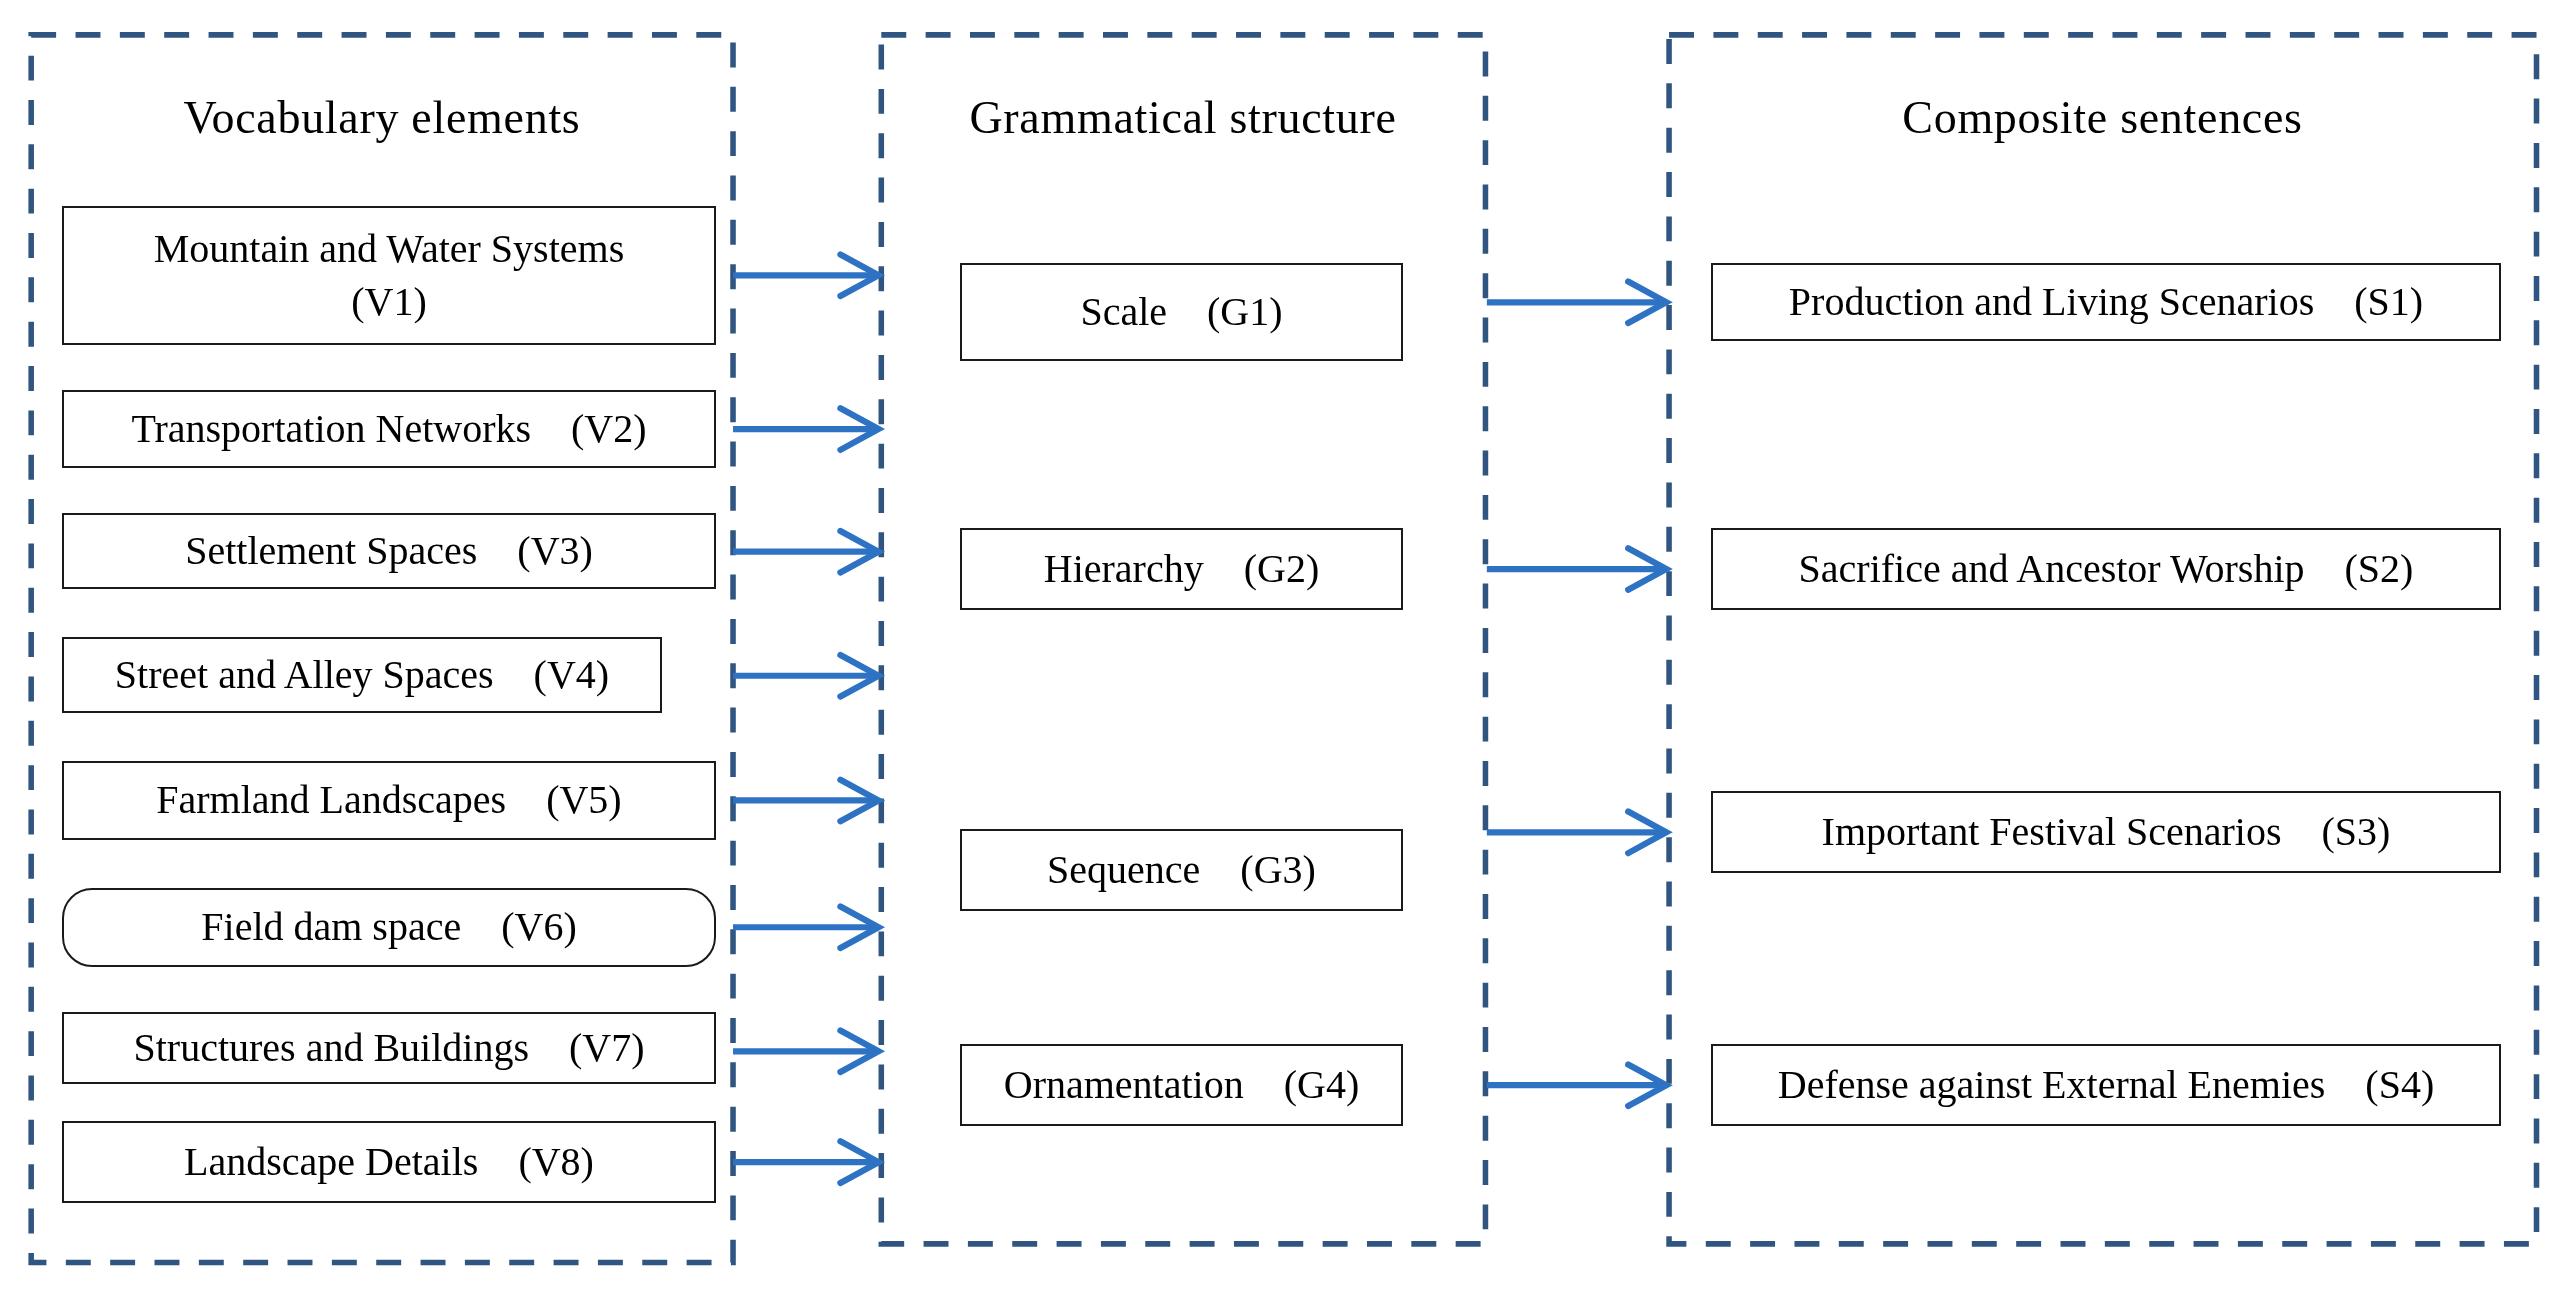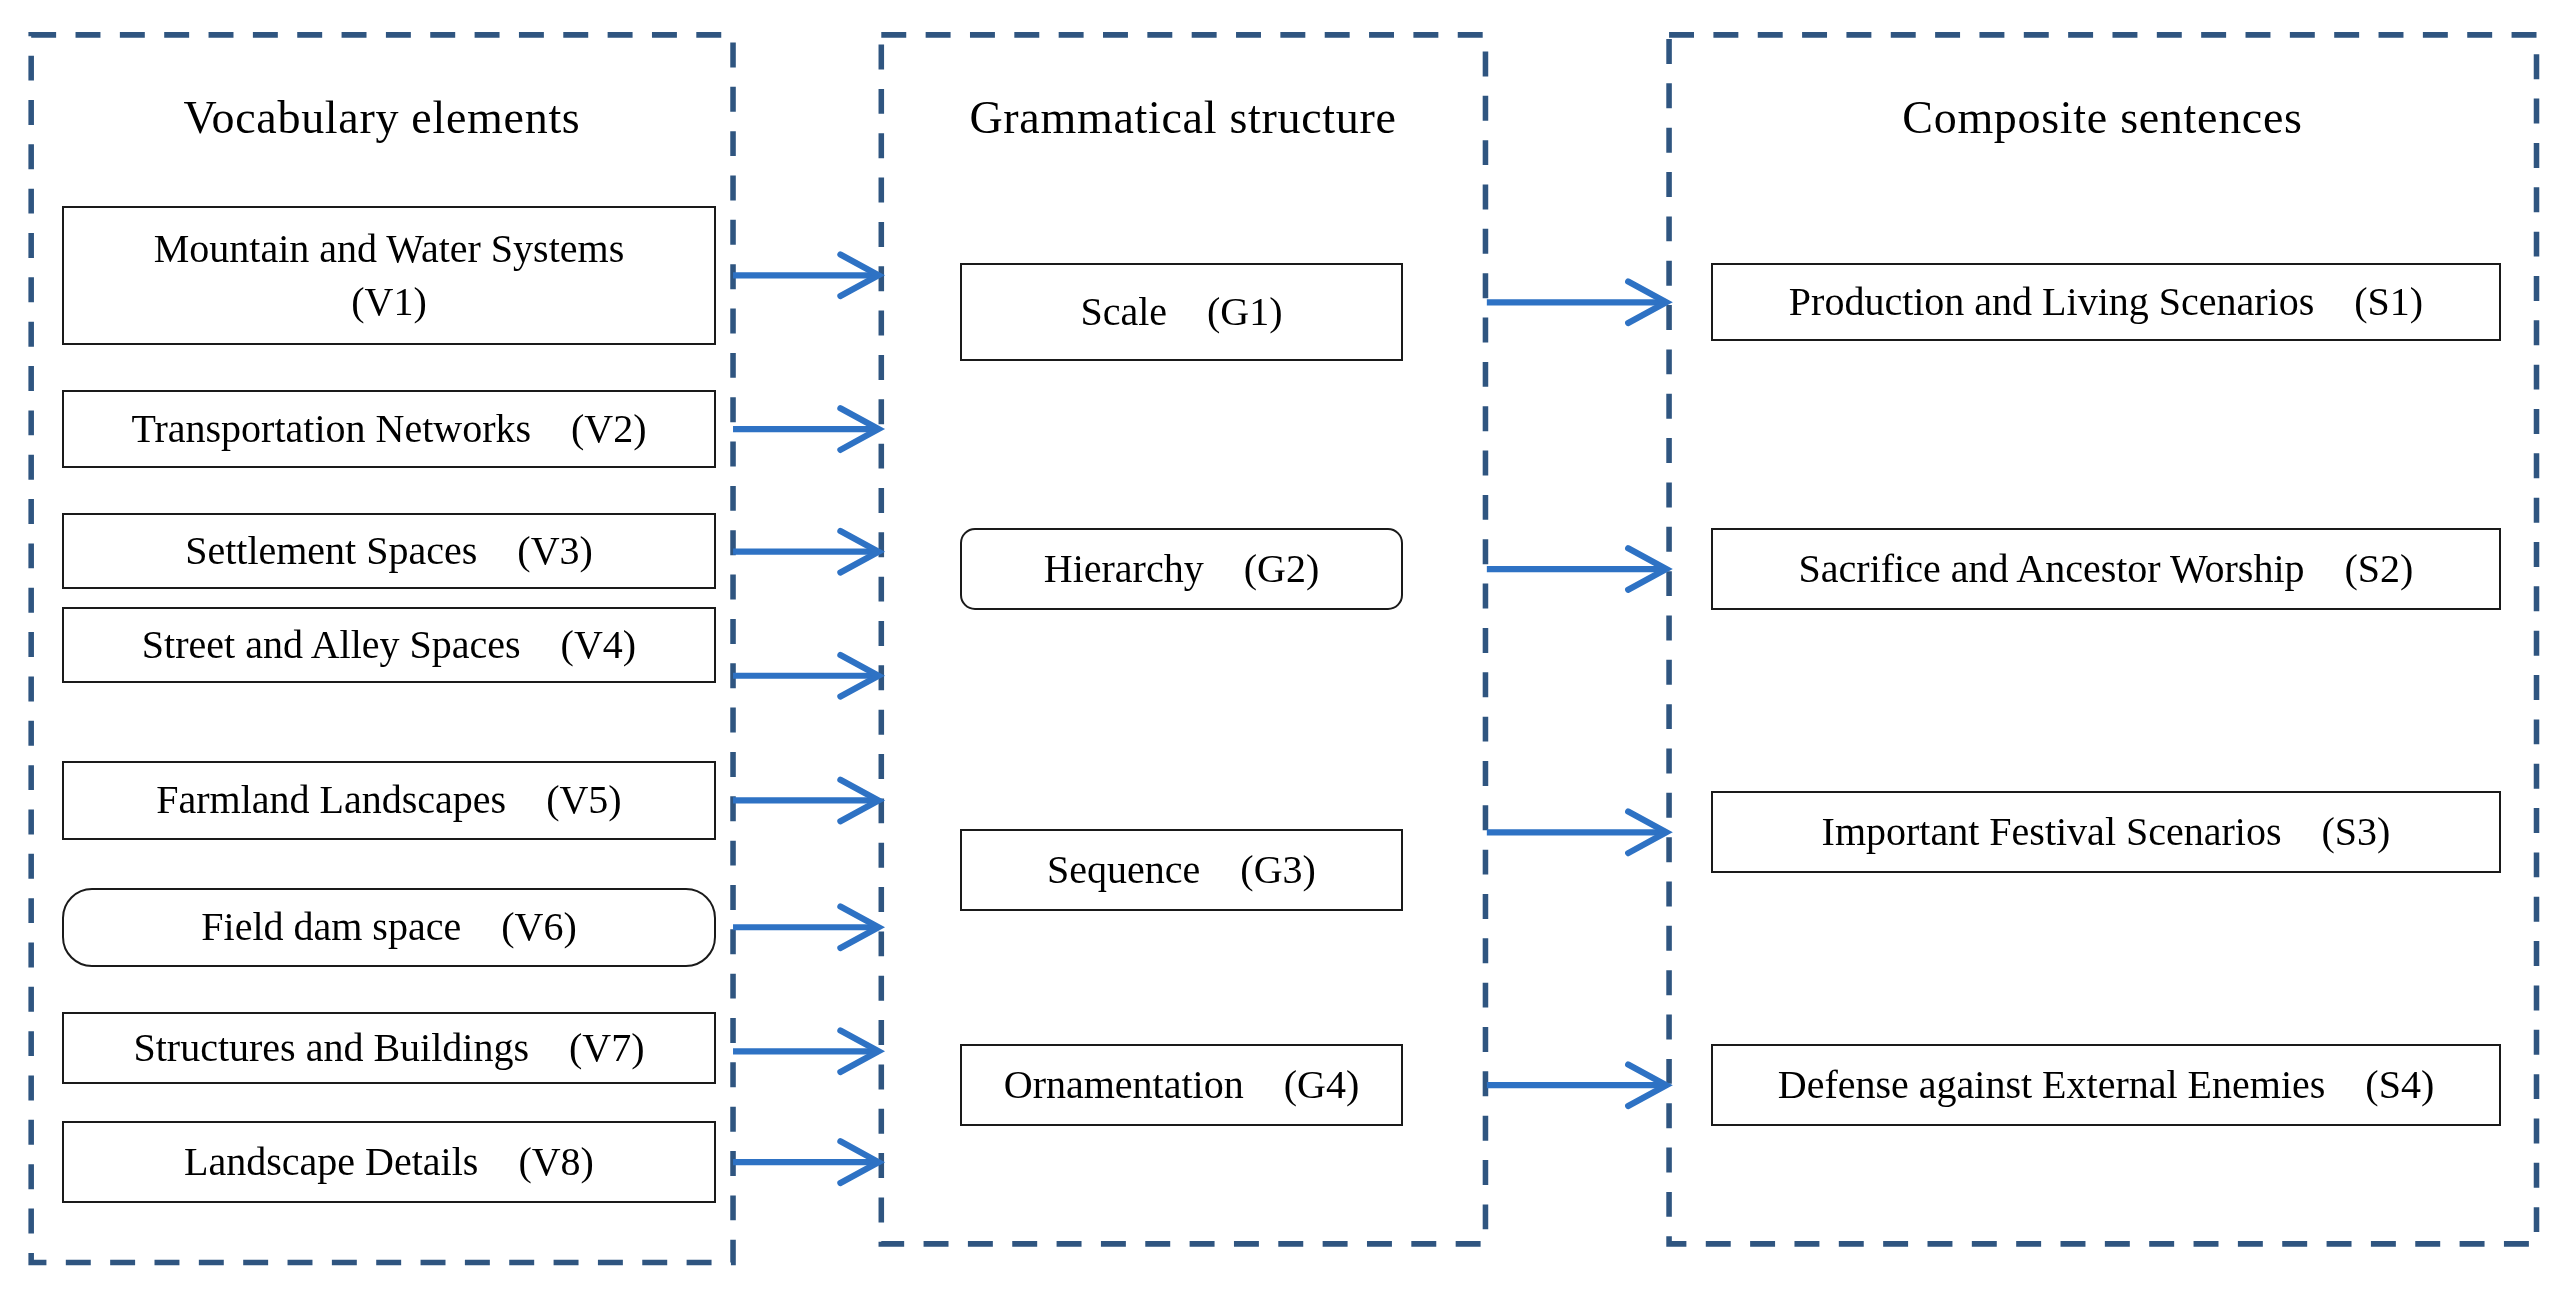--- a/index.html
+++ b/index.html
@@ -109,40 +109,40 @@
   <div class="node" style="left:62px;top:206px;width:654px;height:139px;">
     <div>Mountain and Water Systems</div>
     <div>(V1)</div>
   </div>
   <div class="node" style="left:62px;top:390px;width:654px;height:78px;">
     <div>Transportation Networks (V2)</div>
   </div>
   <div class="node" style="left:62px;top:513px;width:654px;height:76px;">
     <div>Settlement Spaces (V3)</div>
   </div>
-  <div class="node" style="left:62px;top:607px;width:654px;height:76px;">
+  <div class="node" style="left:62px;top:637px;width:600px;height:76px;">
     <div>Street and Alley Spaces (V4)</div>
   </div>
   <div class="node" style="left:62px;top:761px;width:654px;height:79px;">
     <div>Farmland Landscapes (V5)</div>
   </div>
   <div class="node" style="left:62px;top:888px;width:654px;height:79px;border-radius:30px;">
     <div>Field dam space (V6)</div>
   </div>
   <div class="node" style="left:62px;top:1012px;width:654px;height:72px;">
     <div>Structures and Buildings (V7)</div>
   </div>
   <div class="node" style="left:62px;top:1121px;width:654px;height:82px;">
     <div>Landscape Details (V8)</div>
   </div>
 
   <div class="node" style="left:960px;top:263px;width:443px;height:98px;">
     <div>Scale (G1)</div>
   </div>
-  <div class="node" style="left:960px;top:528px;width:443px;height:82px;border-radius:15px;">
+  <div class="node" style="left:960px;top:528px;width:443px;height:82px;">
     <div>Hierarchy (G2)</div>
   </div>
   <div class="node" style="left:960px;top:829px;width:443px;height:82px;">
     <div>Sequence (G3)</div>
   </div>
   <div class="node" style="left:960px;top:1044px;width:443px;height:82px;">
     <div>Ornamentation (G4)</div>
   </div>
 
   <div class="node" style="left:1711px;top:263px;width:790px;height:78px;">

